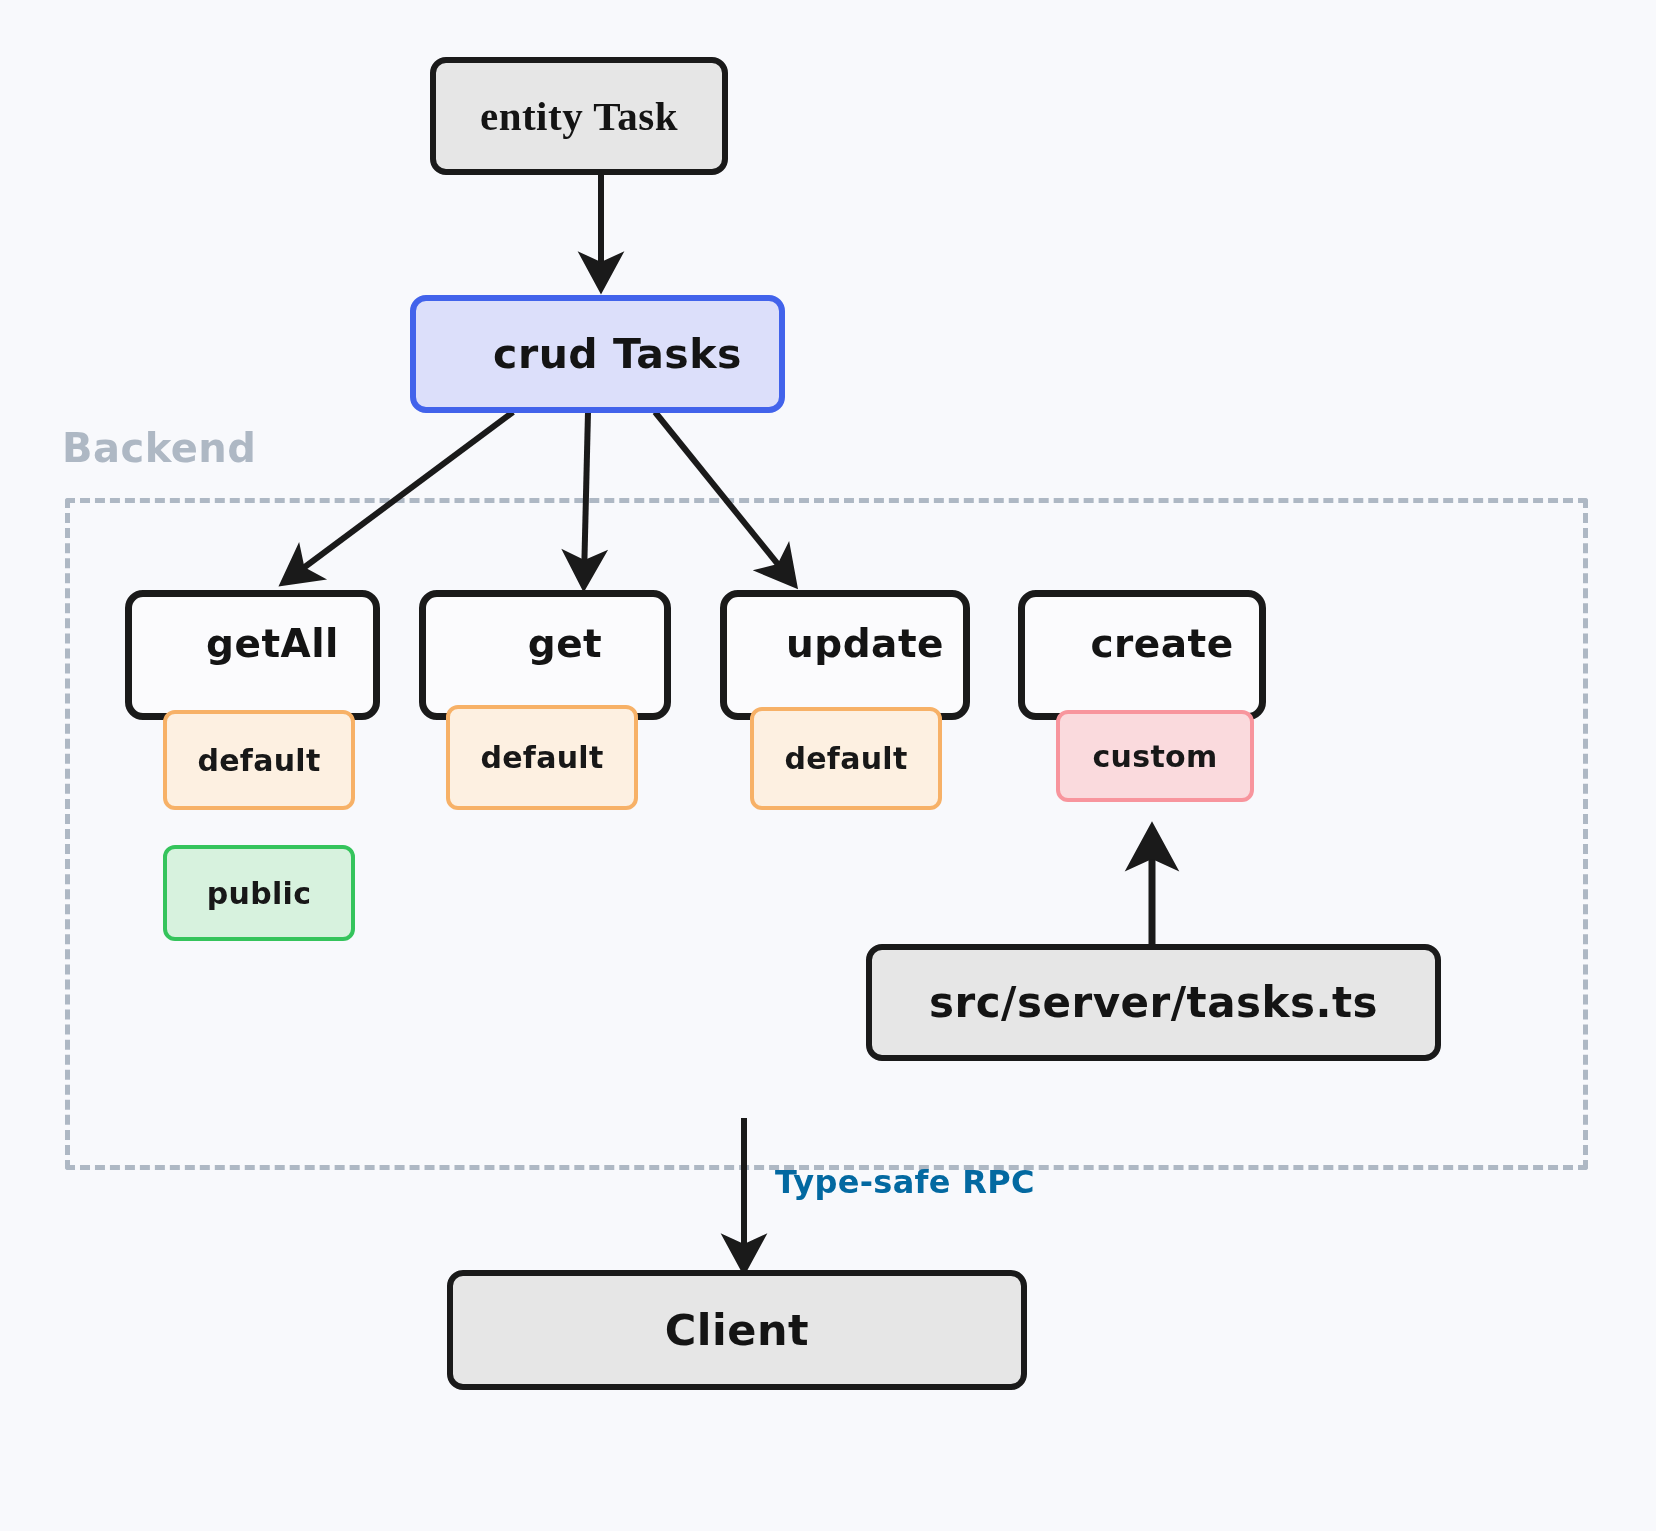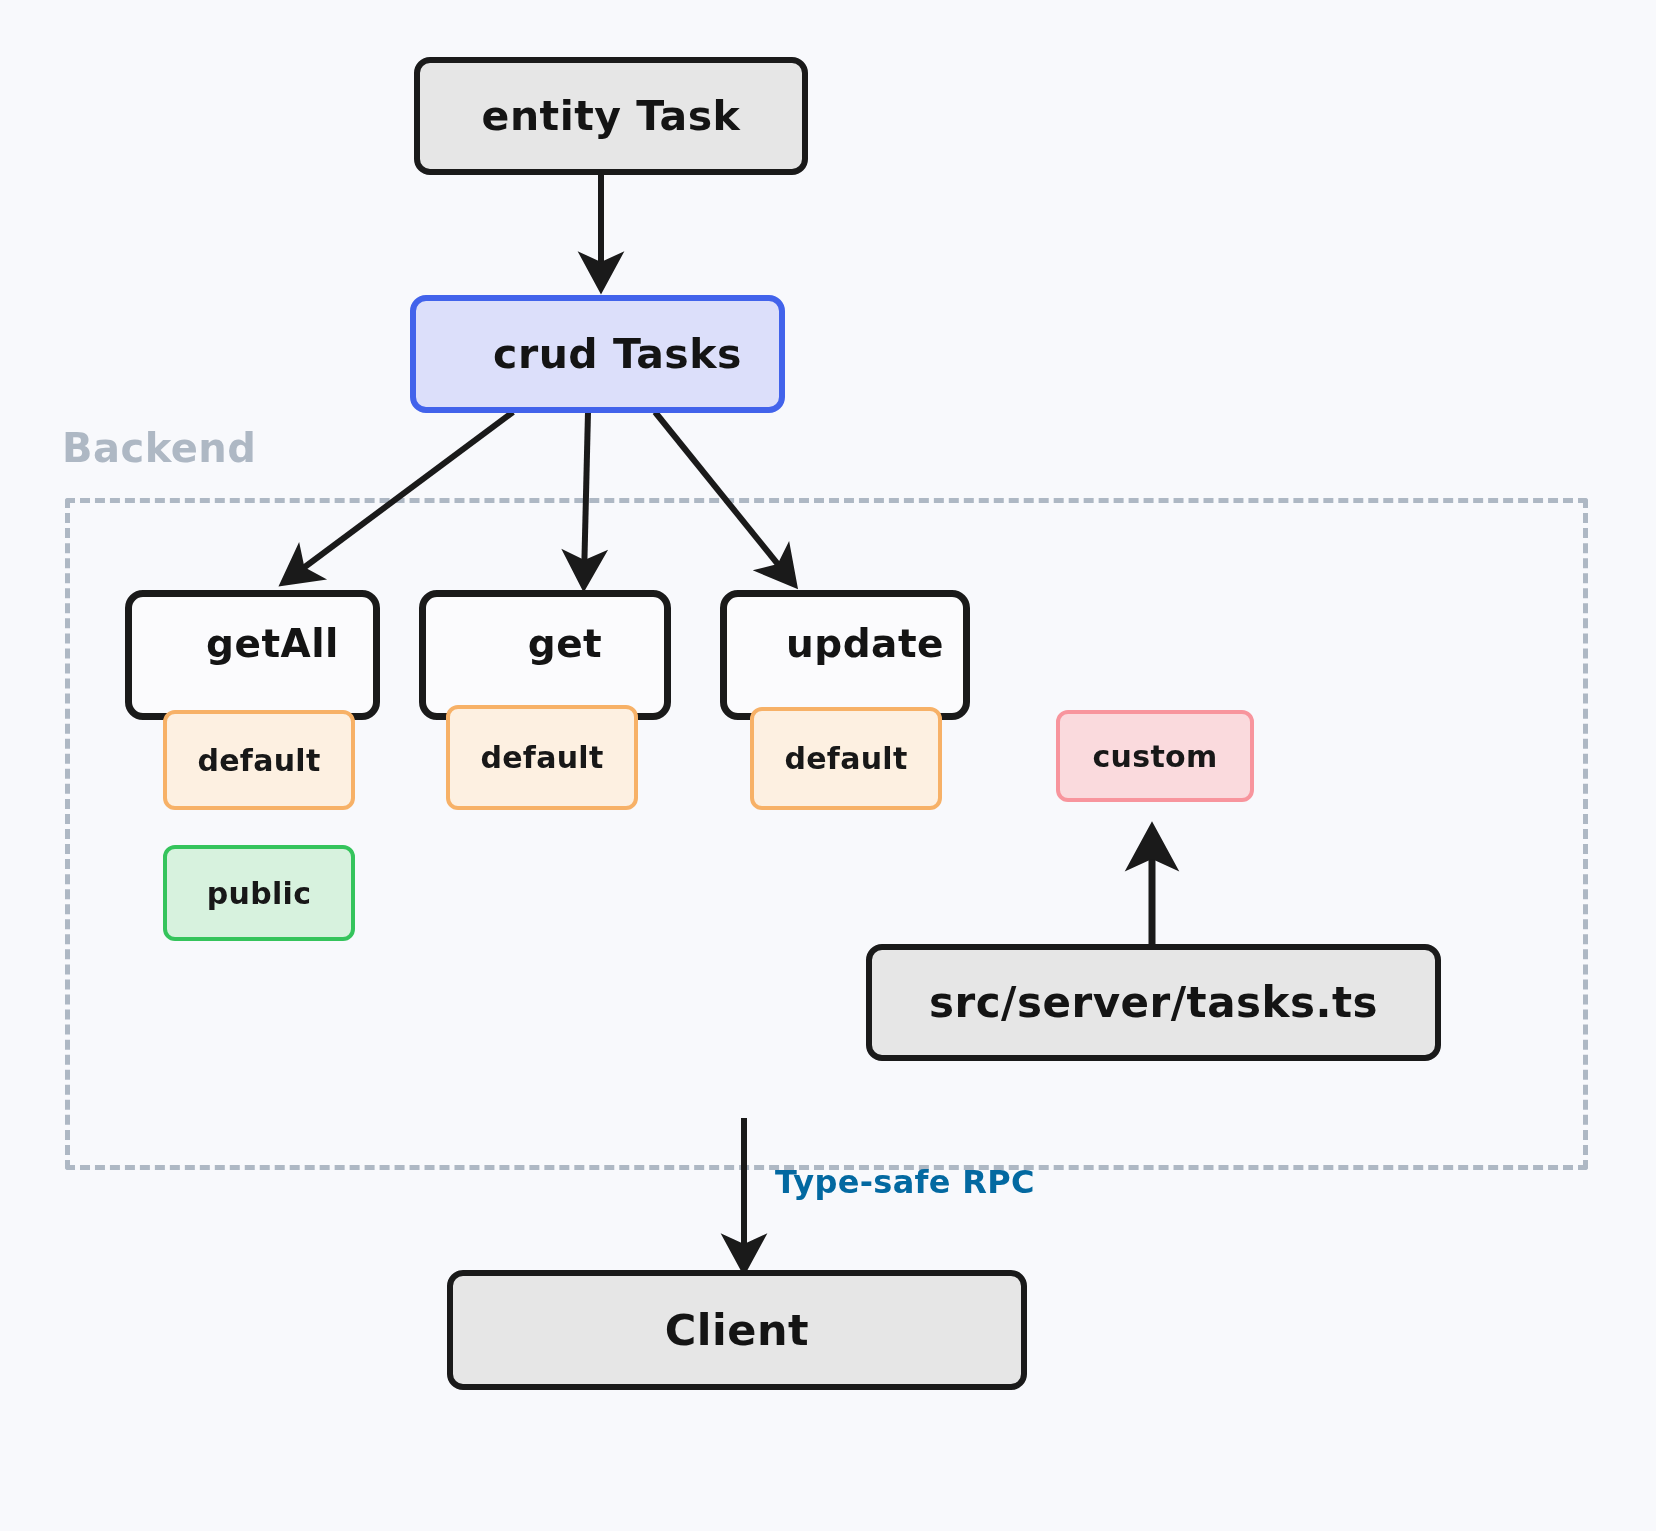--- a/index.html
+++ b/index.html
@@ -136,34 +136,35 @@
 
     <line x1="588" y1="412" x2="584" y2="578" stroke="#1a1a1a" stroke-width="6" marker-end="url(#ah)"></line>
 
     <line x1="655" y1="412" x2="789" y2="578" stroke="#1a1a1a" stroke-width="6" marker-end="url(#ah)"></line>
 
     <line x1="1152" y1="946" x2="1152" y2="838" stroke="#1a1a1a" stroke-width="7" marker-end="url(#ah)"></line>
 
     <line x1="744" y1="1118" x2="744" y2="1262" stroke="#1a1a1a" stroke-width="6" marker-end="url(#ah)"></line>
   </svg>
 
-  <div class="node slab" style="left:414px; top:57px; width:394px; height:118px;">entity Task</div>
+  <div class="node slab" style="left:430px; top:57px; width:298px; height:118px;font-family:Liberation Serif, serif;">entity Task</div>
 
   <div class="node crud" style="left:410px; top:295px; width:375px; height:118px;">crud Tasks</div>
 
   <div class="node method" style="left:125px; top:590px; width:255px; height:130px;">getAll</div>
   <div class="badge default" style="left:163px; top:710px; width:192px; height:100px;">default</div>
   <div class="badge public" style="left:163px; top:845px; width:192px; height:96px;">public</div>
 
   <div class="node method" style="left:419px; top:590px; width:252px; height:130px;">get</div>
   <div class="badge default" style="left:446px; top:705px; width:192px; height:105px;">default</div>
 
   <div class="node method" style="left:720px; top:590px; width:250px; height:130px;">update</div>
   <div class="badge default" style="left:750px; top:707px; width:192px; height:103px;">default</div>
 
+  <div class="node method" style="left:1018px; top:590px; width:248px; height:130px;">create</div>
   <div class="badge custom" style="left:1056px; top:710px; width:198px; height:92px;">custom</div>
 
   <div class="node slab" style="left:866px; top:944px; width:575px; height:117px; font-size:42px;">src/server/tasks.ts</div>
 
   <div class="edge-label" style="left:775px; top:1163px;">Type-safe RPC</div>
 
   <div class="node slab" style="left:447px; top:1270px; width:580px; height:120px; font-size:43px;">Client</div>
 
 </div>
 

